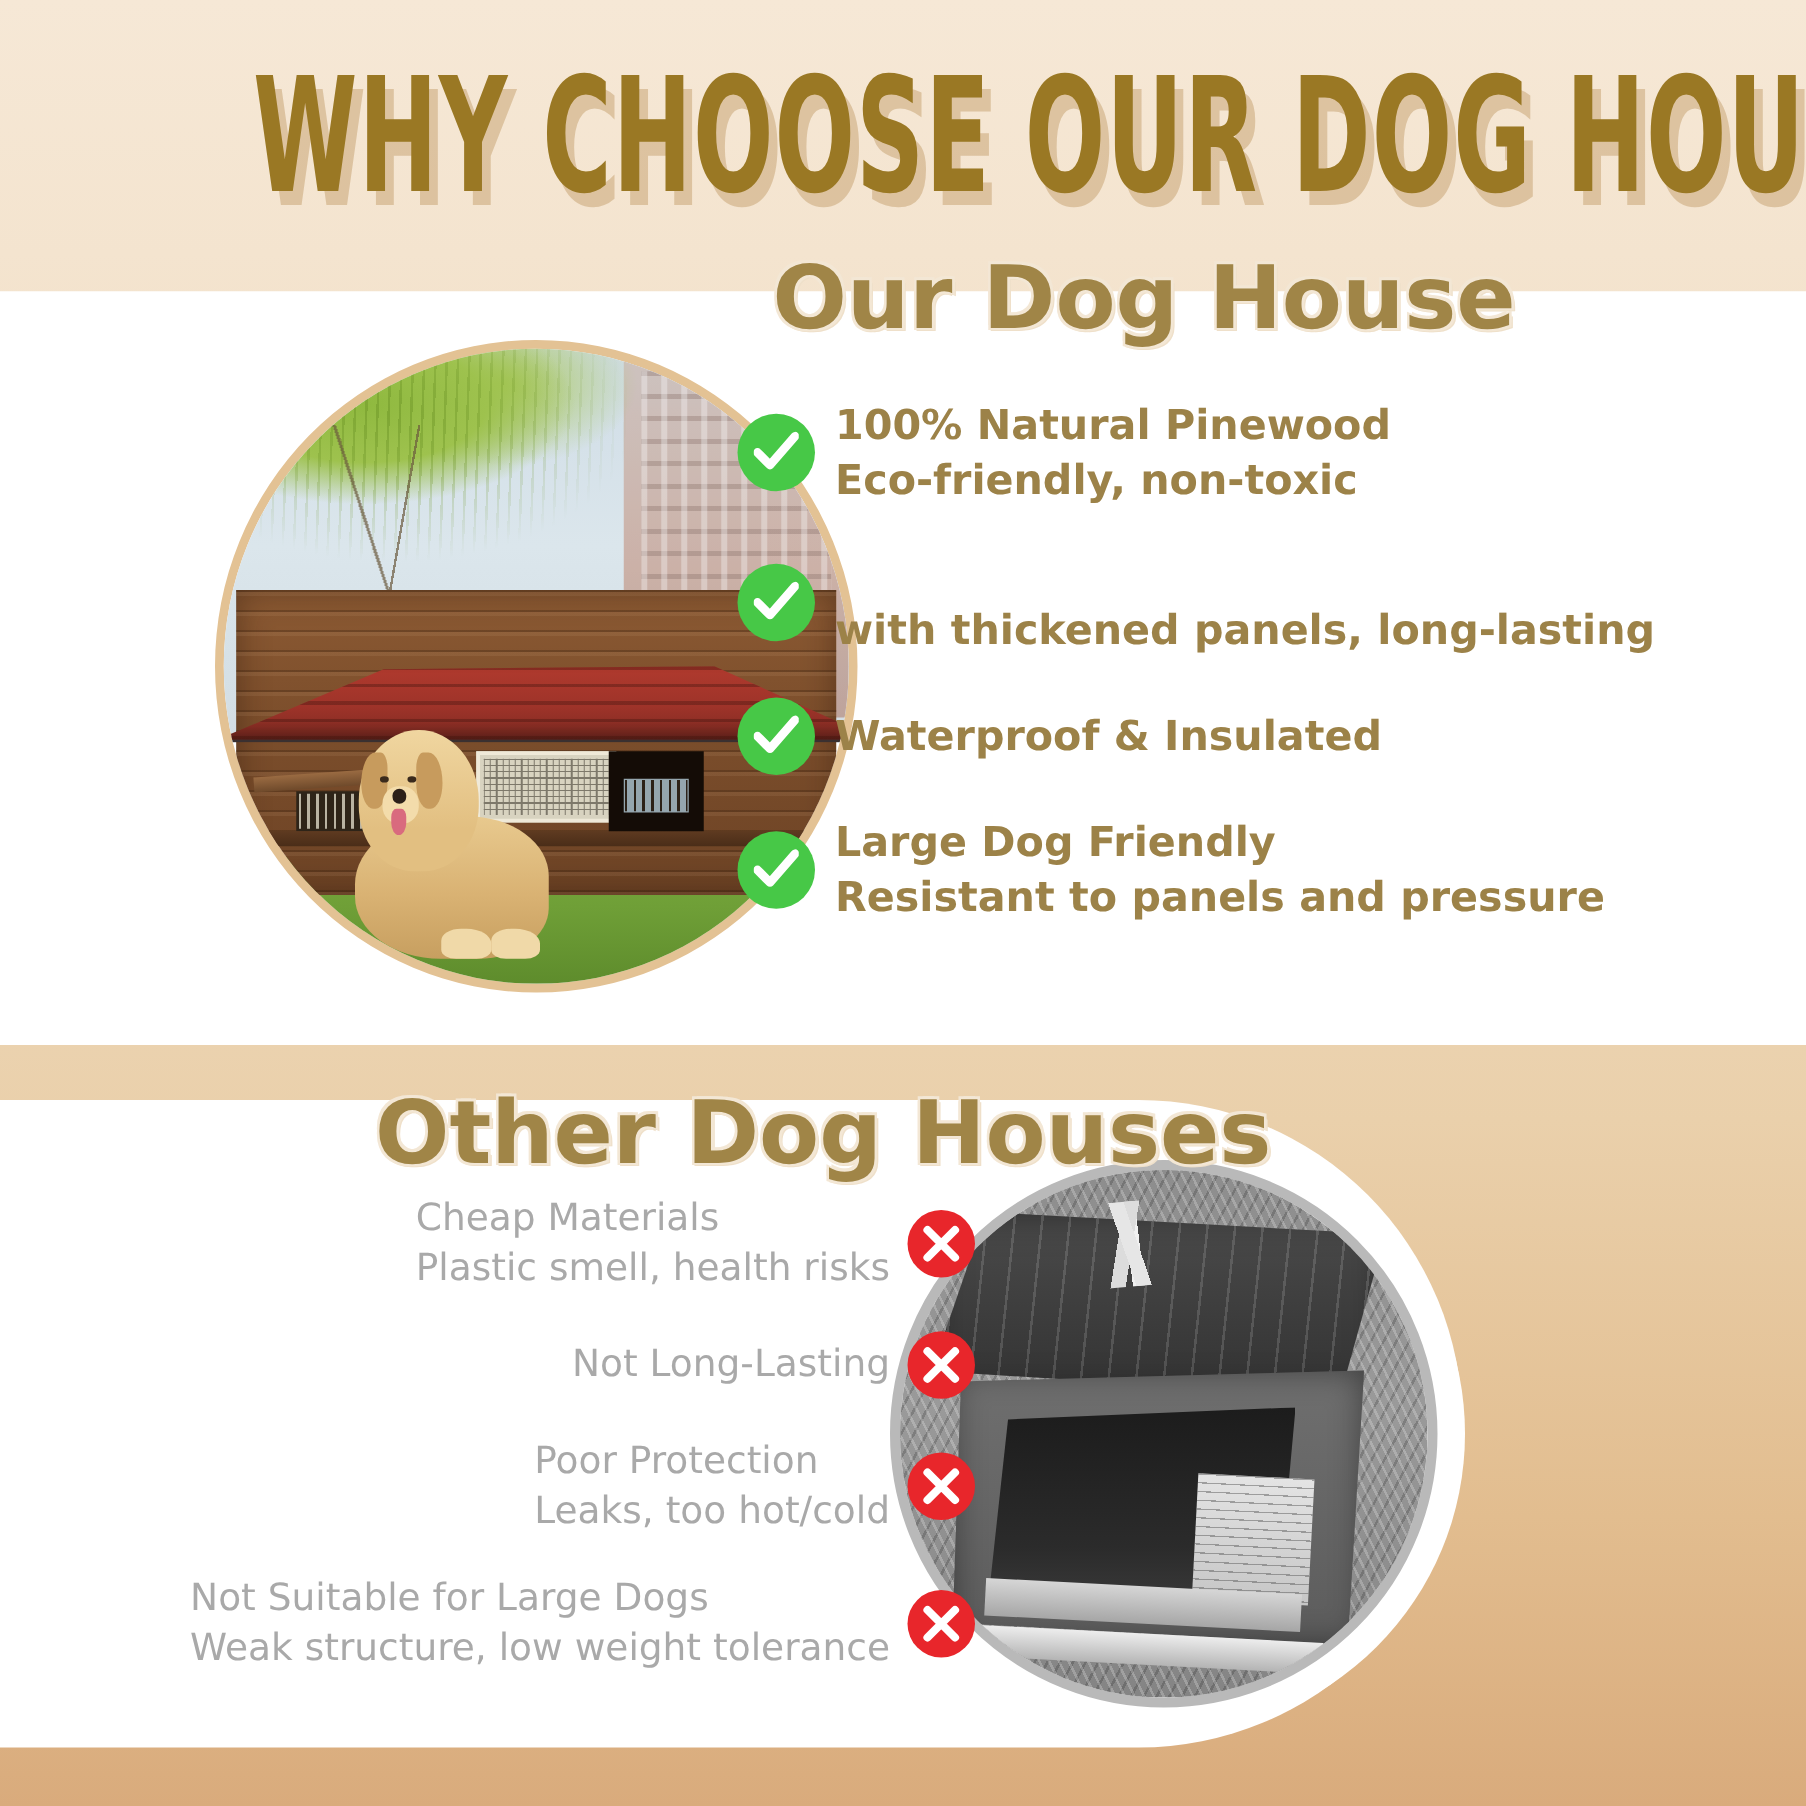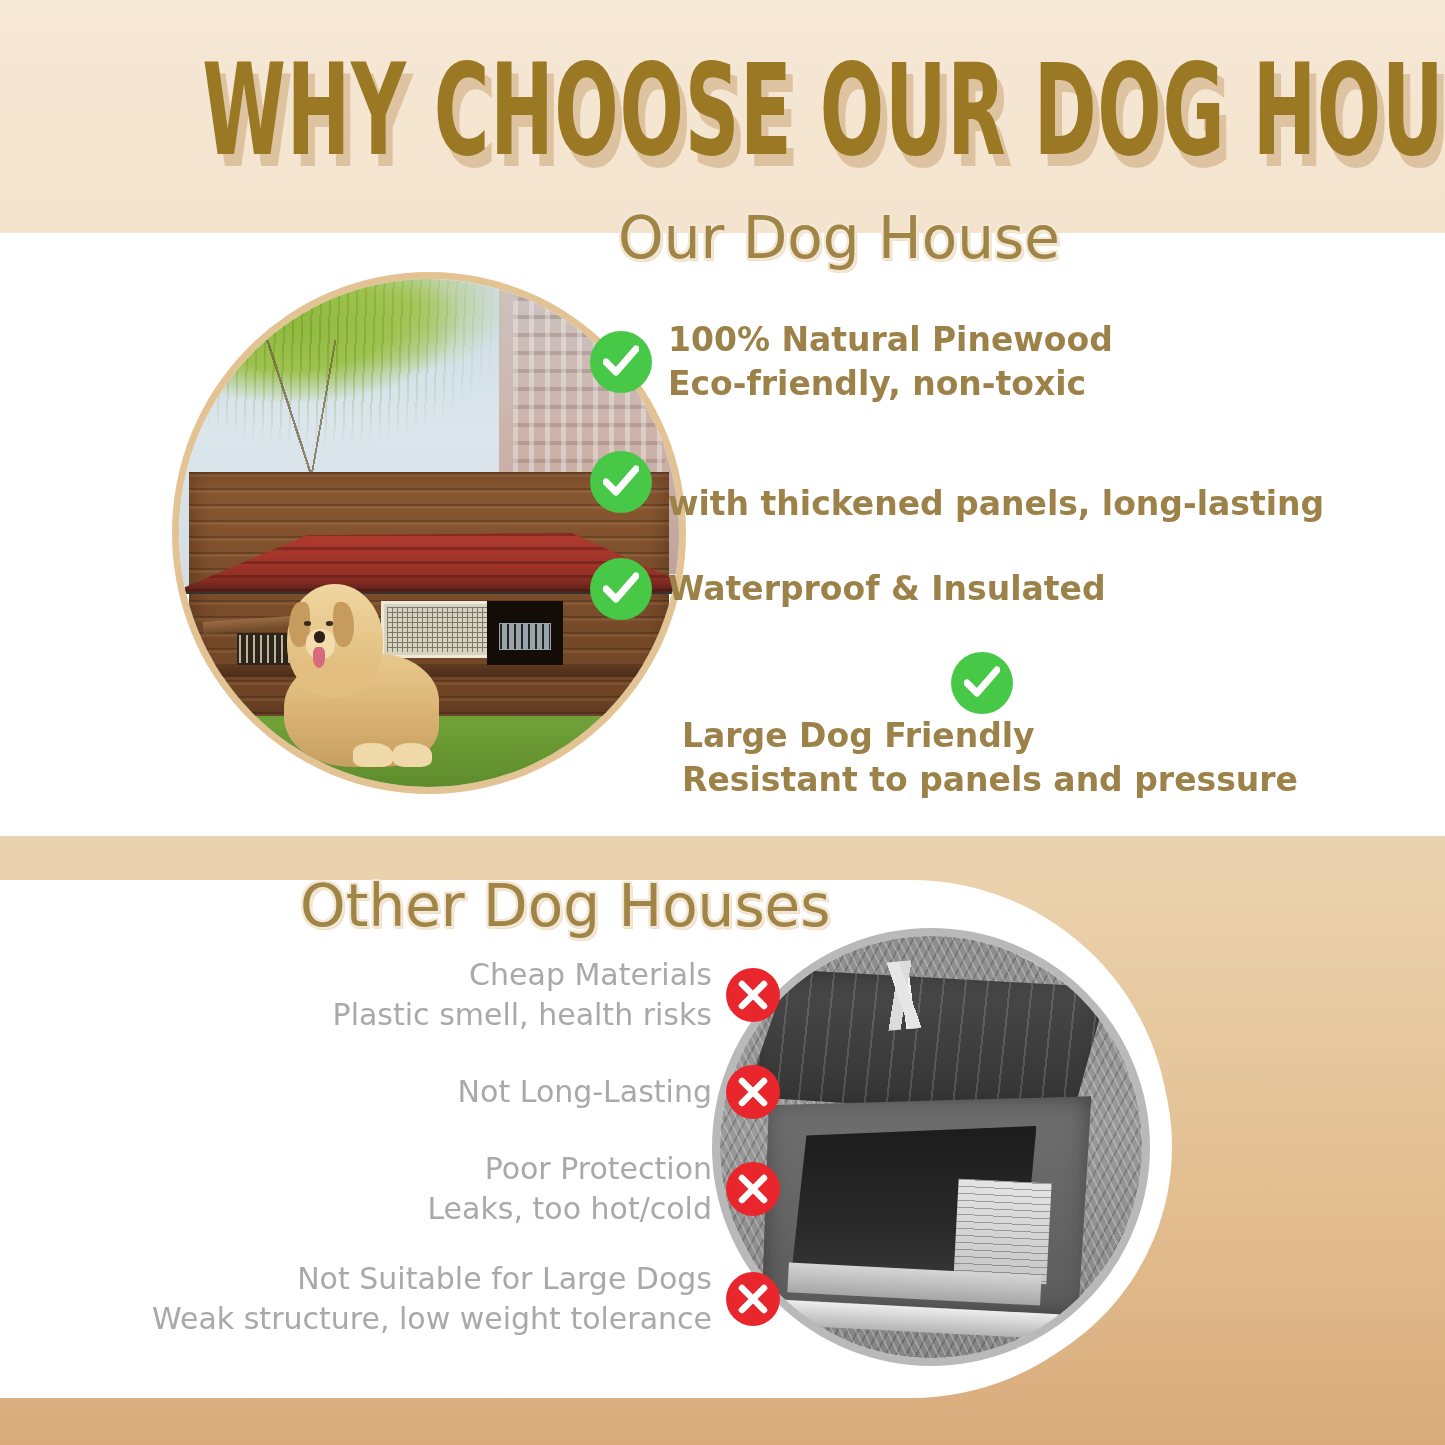--- a/index.html
+++ b/index.html
@@ -72,22 +72,22 @@
     background: #ffffff;
     border-radius: 0 260px 260px 0;
     z-index: 5;
   }
 
   
   .heading {
     position: absolute;
     z-index: 45;
     font-family: "DejaVu Sans", "Liberation Sans", sans-serif;
-    font-weight: normal;
-    font-size: 58px;
+    font-weight: bold;
+    font-size: 70px;
     line-height: 60px;
     color: #a08547;
     white-space: nowrap;
     text-shadow:
        -2px -2px 0 #f3e7d5, 2px -2px 0 #f3e7d5,
        -2px  2px 0 #f3e7d5, 2px  2px 0 #f3e7d5,
         0px  3px 0 #efe0ca,  3px  3px 0 #efe0ca;
   }
   .heading-our { left: 618px; top: 208px; }
   .heading-other { left: 300px; top: 876px; text-align: center; }
@@ -338,21 +338,21 @@
     left: 590px;
     top: 318px;
     width: 800px;
     z-index: 30;
   }
   .row-pro {
     display: flex;
     align-items: center;
     margin-bottom: 32px;
   }
-  .row-pro:last-child { margin-bottom: 0; flex-direction: column; }
+  .row-pro:last-child { margin-bottom: 0; }
   .icon-check {
     flex: 0 0 auto;
     width: 62px;
     height: 62px;
     border-radius: 50%;
     background: #47c847;
     margin-right: 16px;
     position: relative;
   }
   .icon-check svg { position: absolute; left: 13px; top: 14px; }
@@ -388,21 +388,20 @@
     margin-left: 14px;
     position: relative;
   }
   .icon-x svg { position: absolute; left: 12px; top: 12px; }
   .con-text {
     font-family: "DejaVu Sans", "Liberation Sans", sans-serif;
     font-weight: normal;
     font-size: 30px;
     line-height: 40px;
     color: #a9a9a9;
-    text-align: right;
     white-space: nowrap;
   }
 </style>
 </head>
 <body>
 
 <div id="stage">
 
   <div class="title-wrap">
     <span class="title">WHY CHOOSE OUR DOG HOUSE?"</span>

